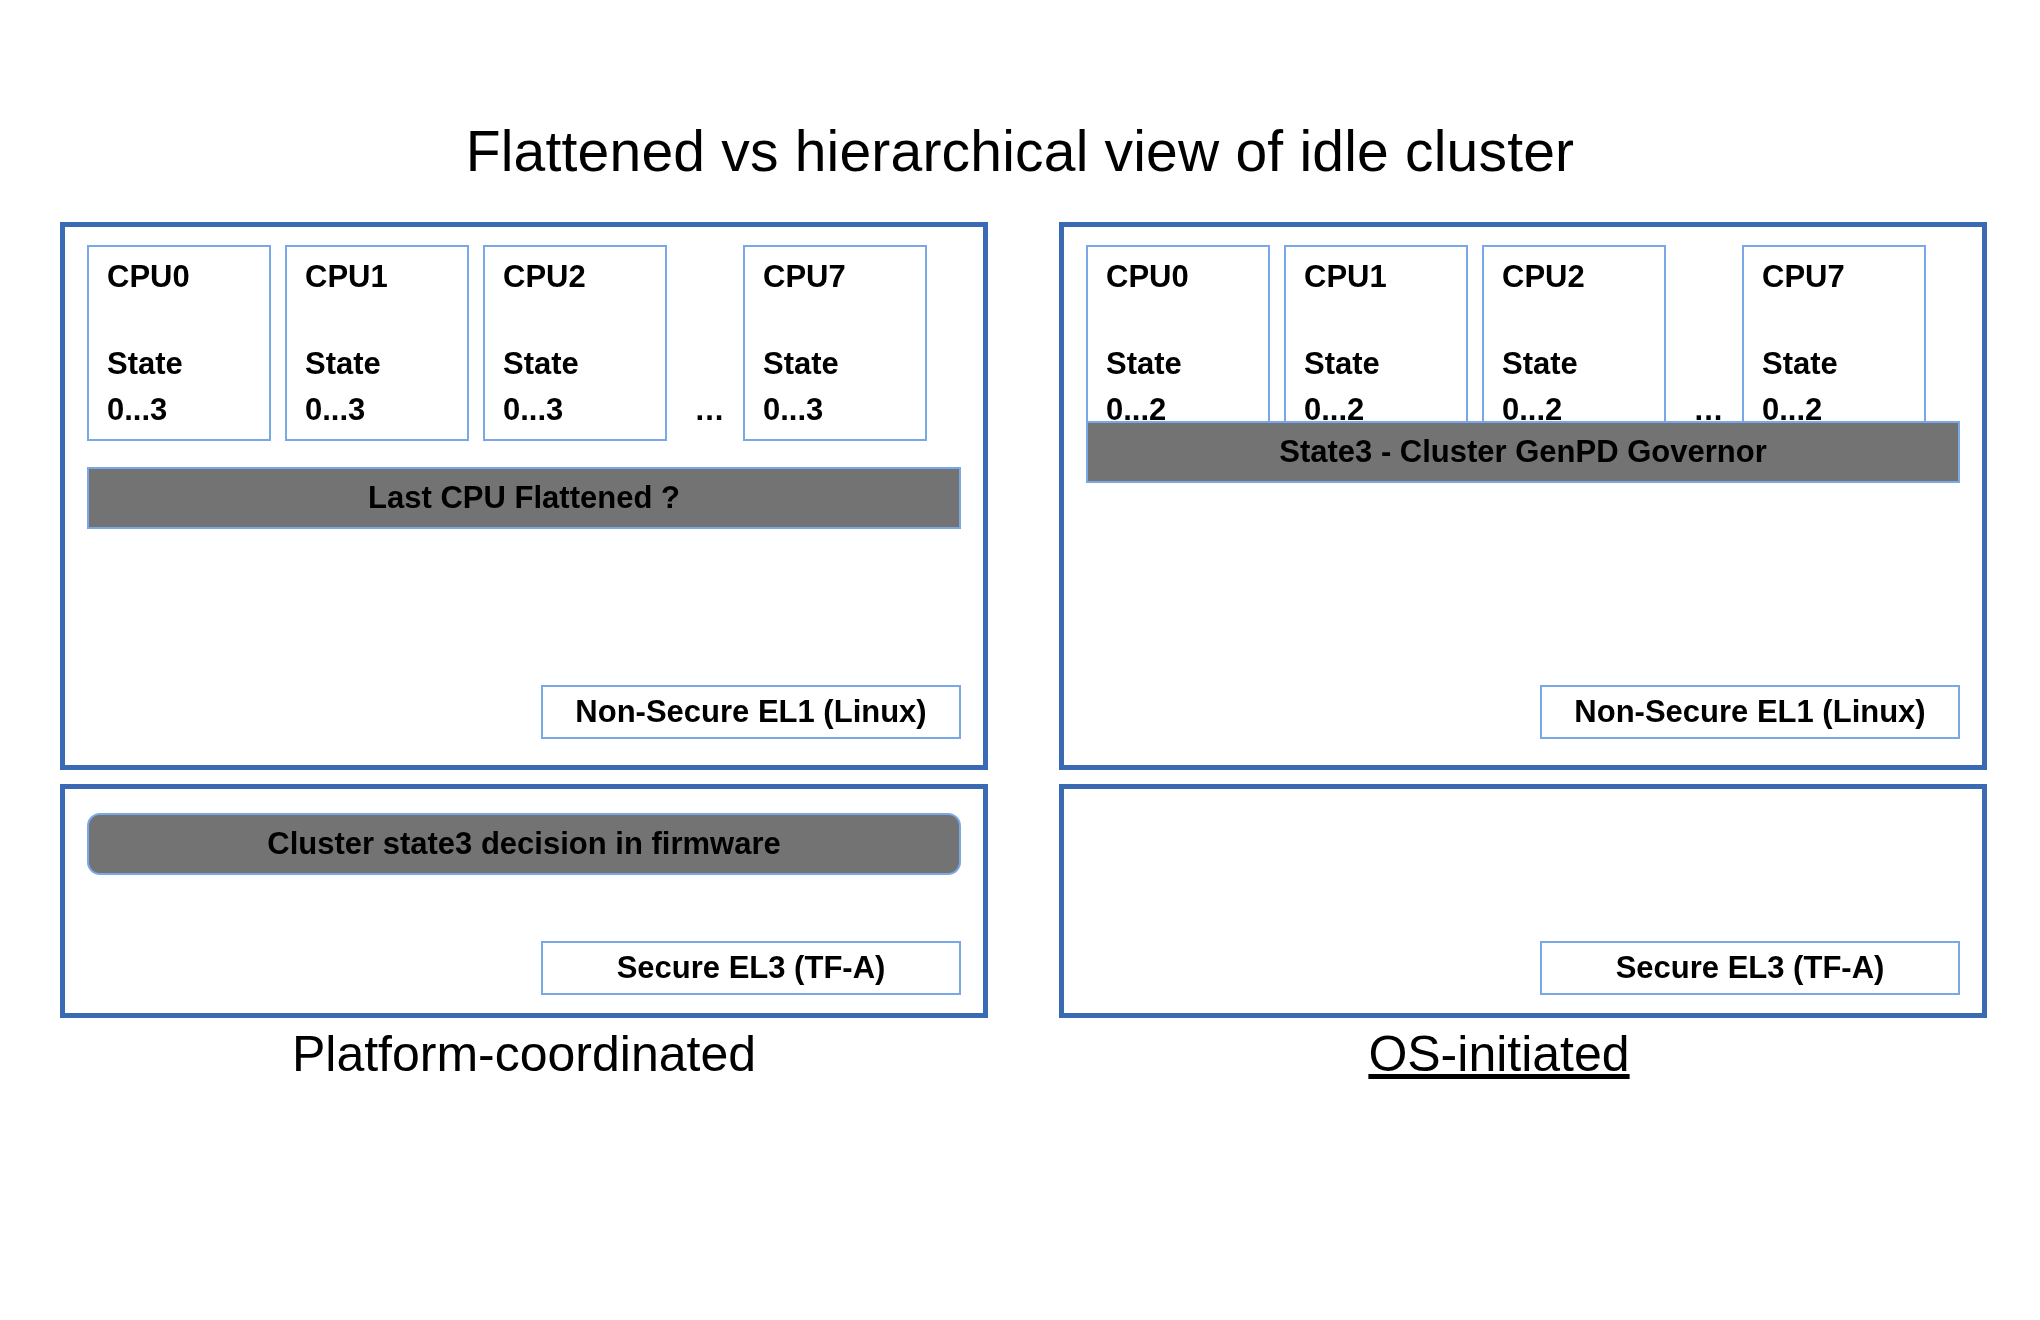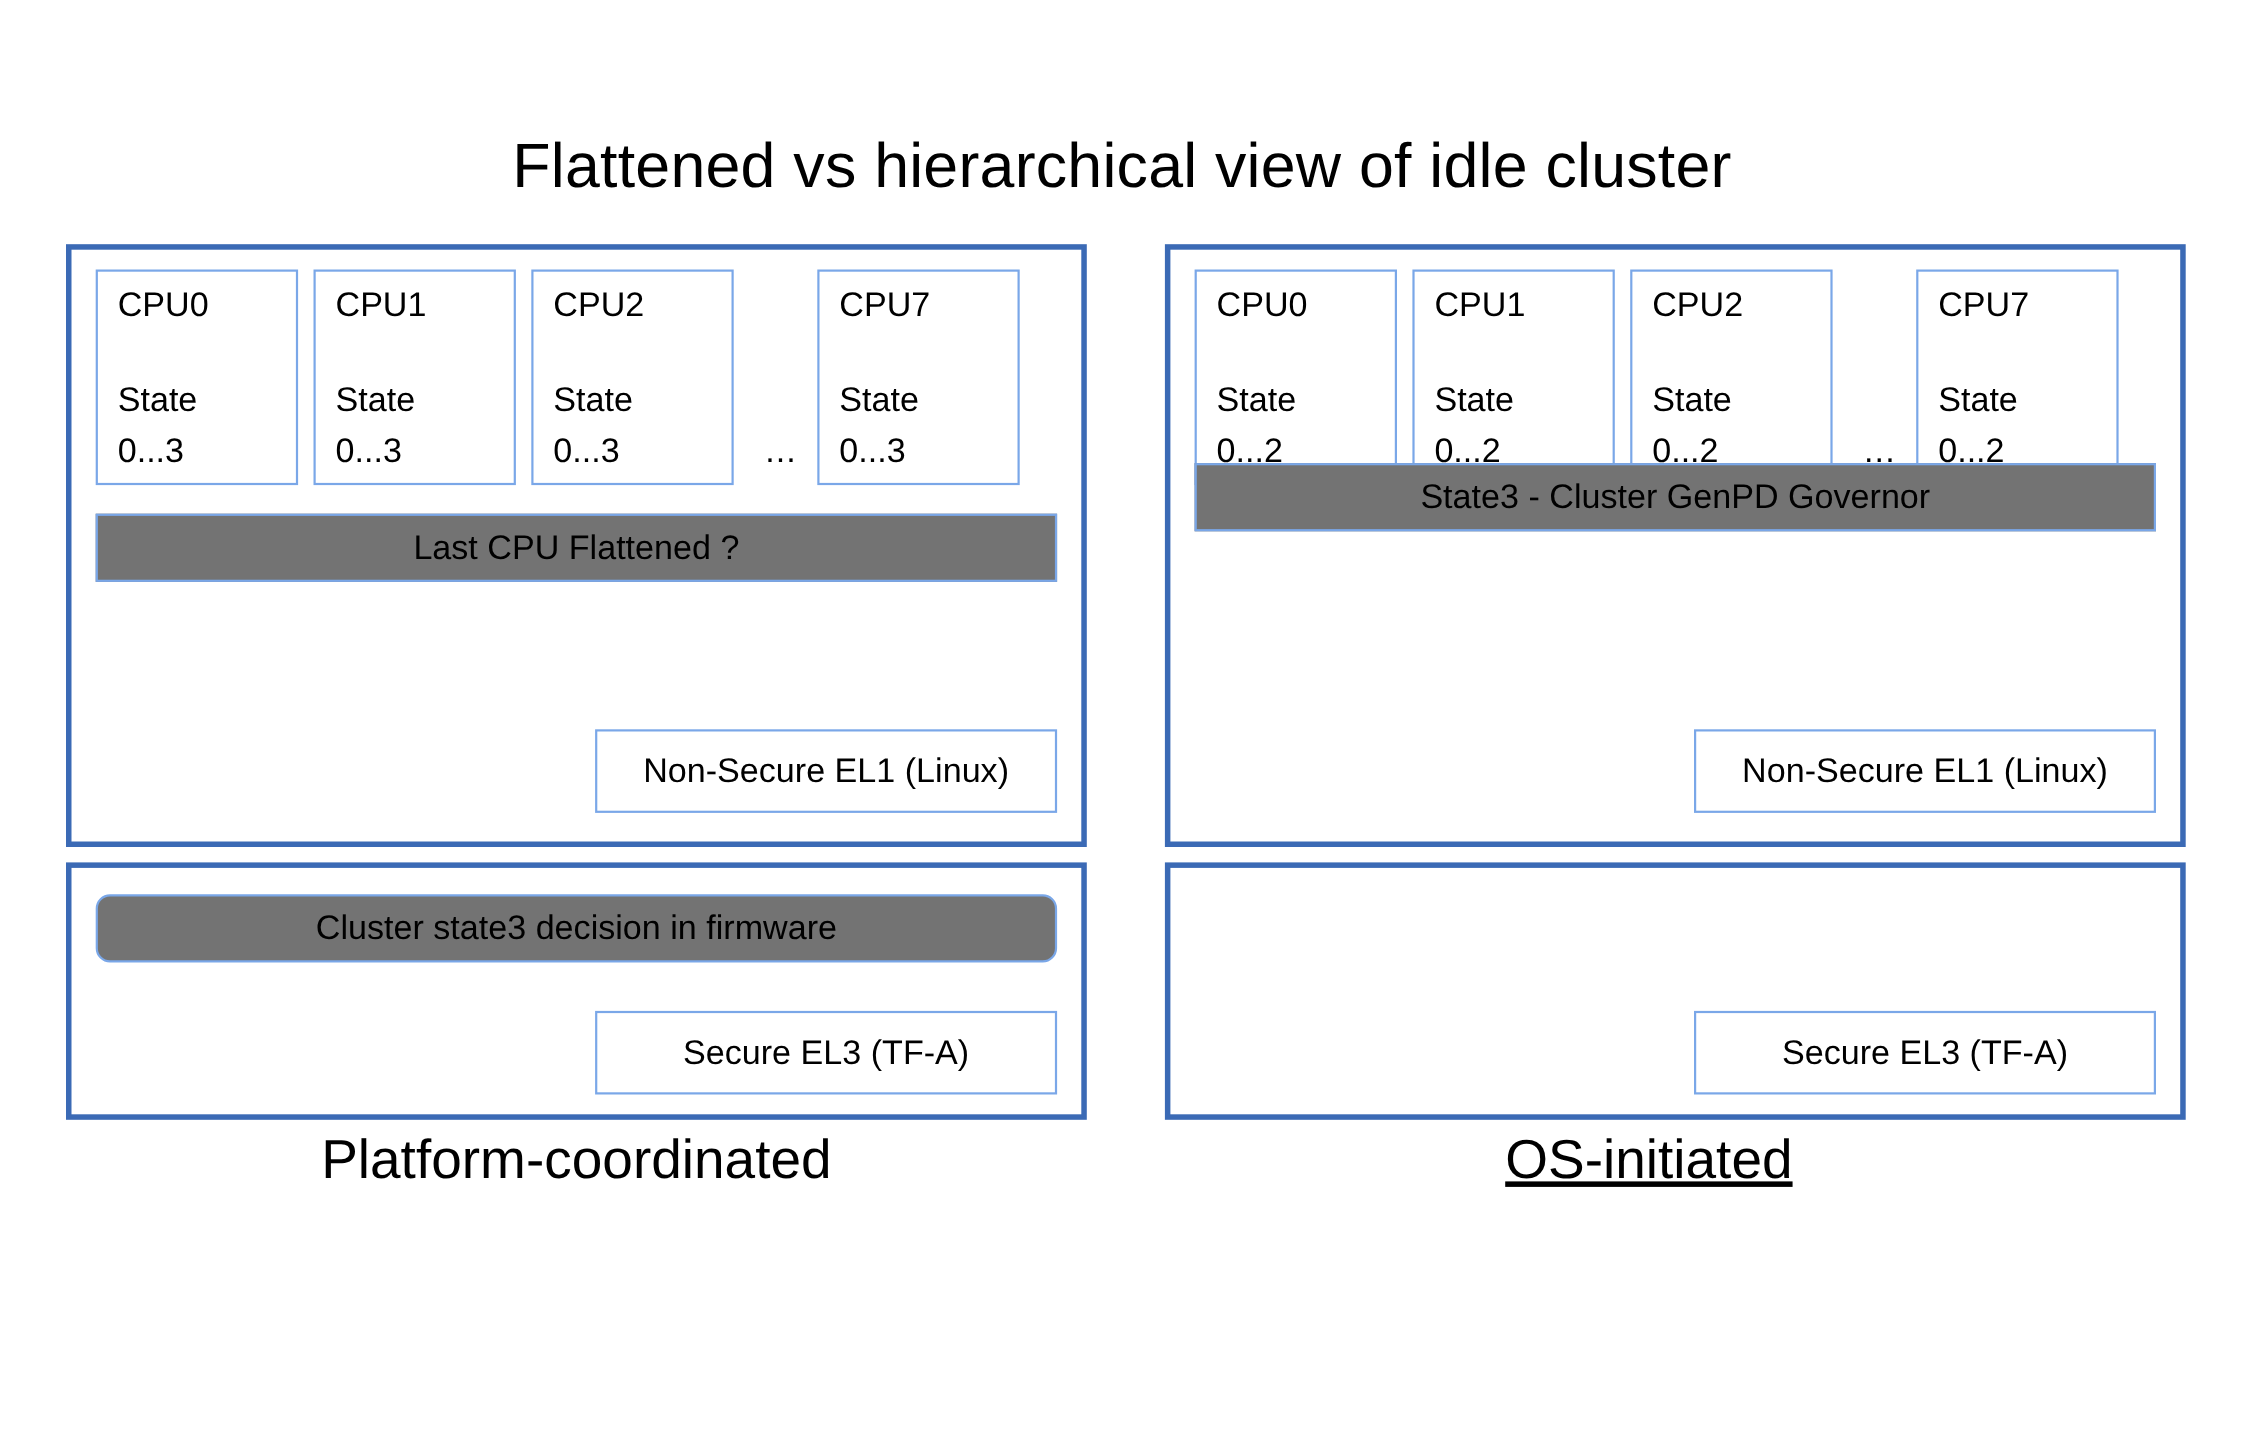--- a/index.html
+++ b/index.html
@@ -27,20 +27,21 @@
     font-weight: 400;
     letter-spacing: 0.2px;
     line-height: 1.05;
     white-space: nowrap;
   }
 
   
   .column {
     position: absolute;
     top: 222px;
+    font-weight: bold;
   }
   .column.left  { left: 60px;   width: 928px; }
   .column.right { left: 1059px; width: 928px; }
 
   
   .panel {
     box-sizing: border-box;
     border: 5px solid #3b6ab5;
     background: #ffffff;
     position: relative;
@@ -104,21 +105,21 @@
   .left  .bar-last-activity { top: 240px; }
   
   .right .bar-genpd         { top: 194px; }
   .right .bar-last-activity { top: 290px; }
 
   
   .corner-tag {
     box-sizing: border-box;
     position: absolute;
     right: 22px;
-    height: 76px;
+    height: 54px;
     border: 2px solid #7aa7e8;
     background: #ffffff;
     display: flex;
     align-items: center;
     justify-content: center;
     font-size: 31px;
     white-space: nowrap;
     padding: 0 22px;
   }
   .os-panel .corner-tag { bottom: 26px; min-width: 420px; }

